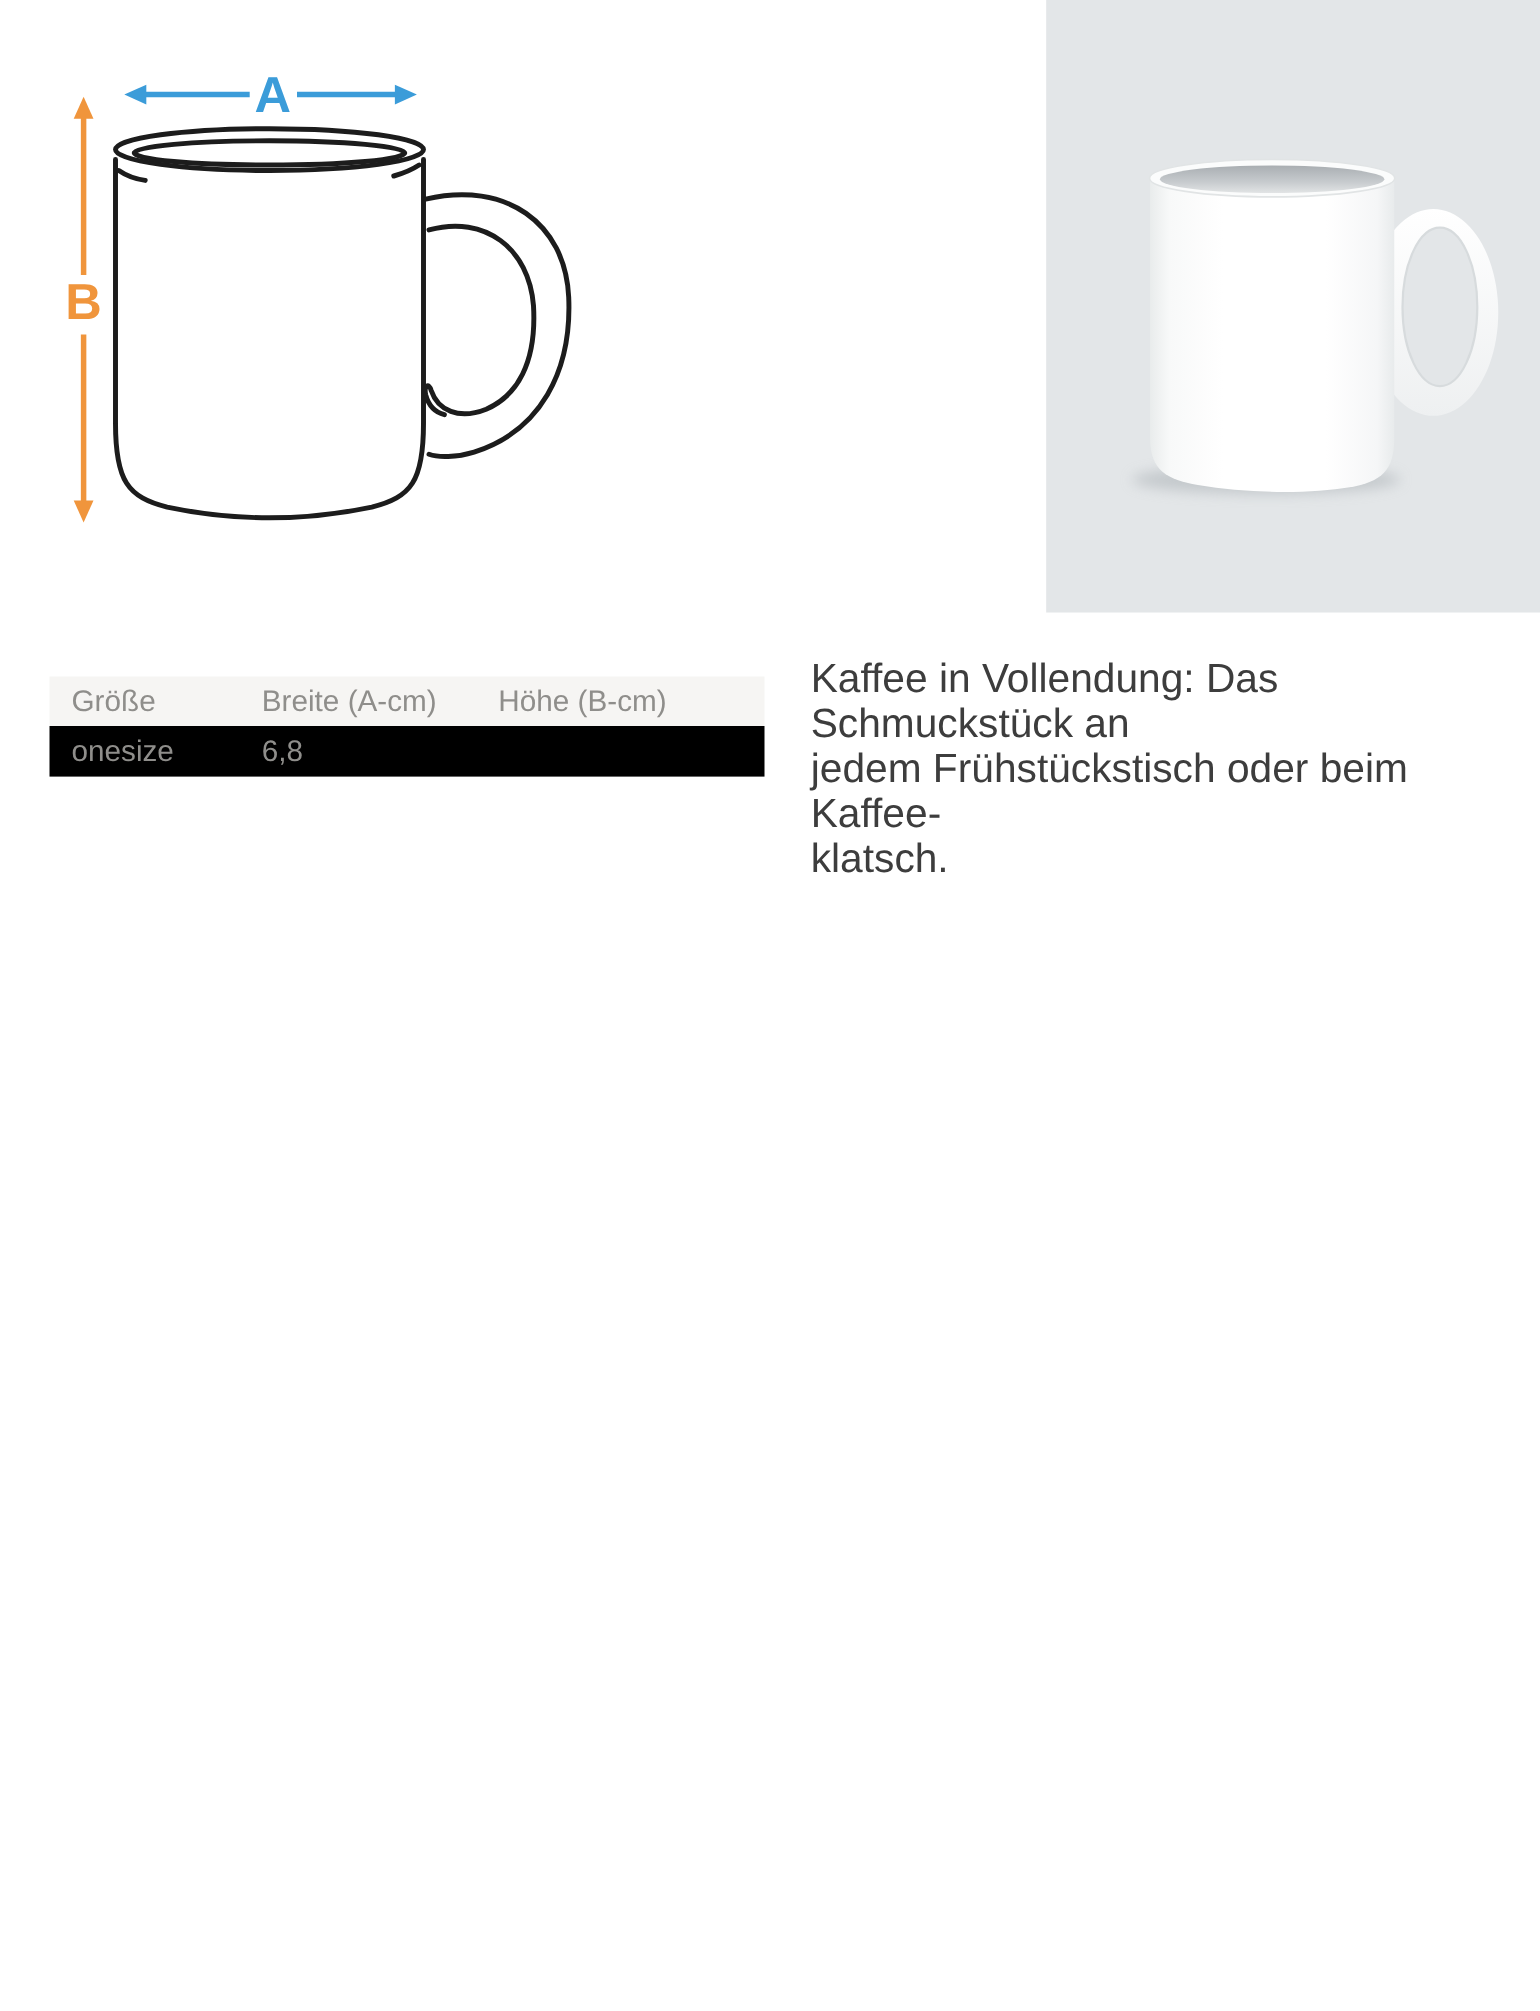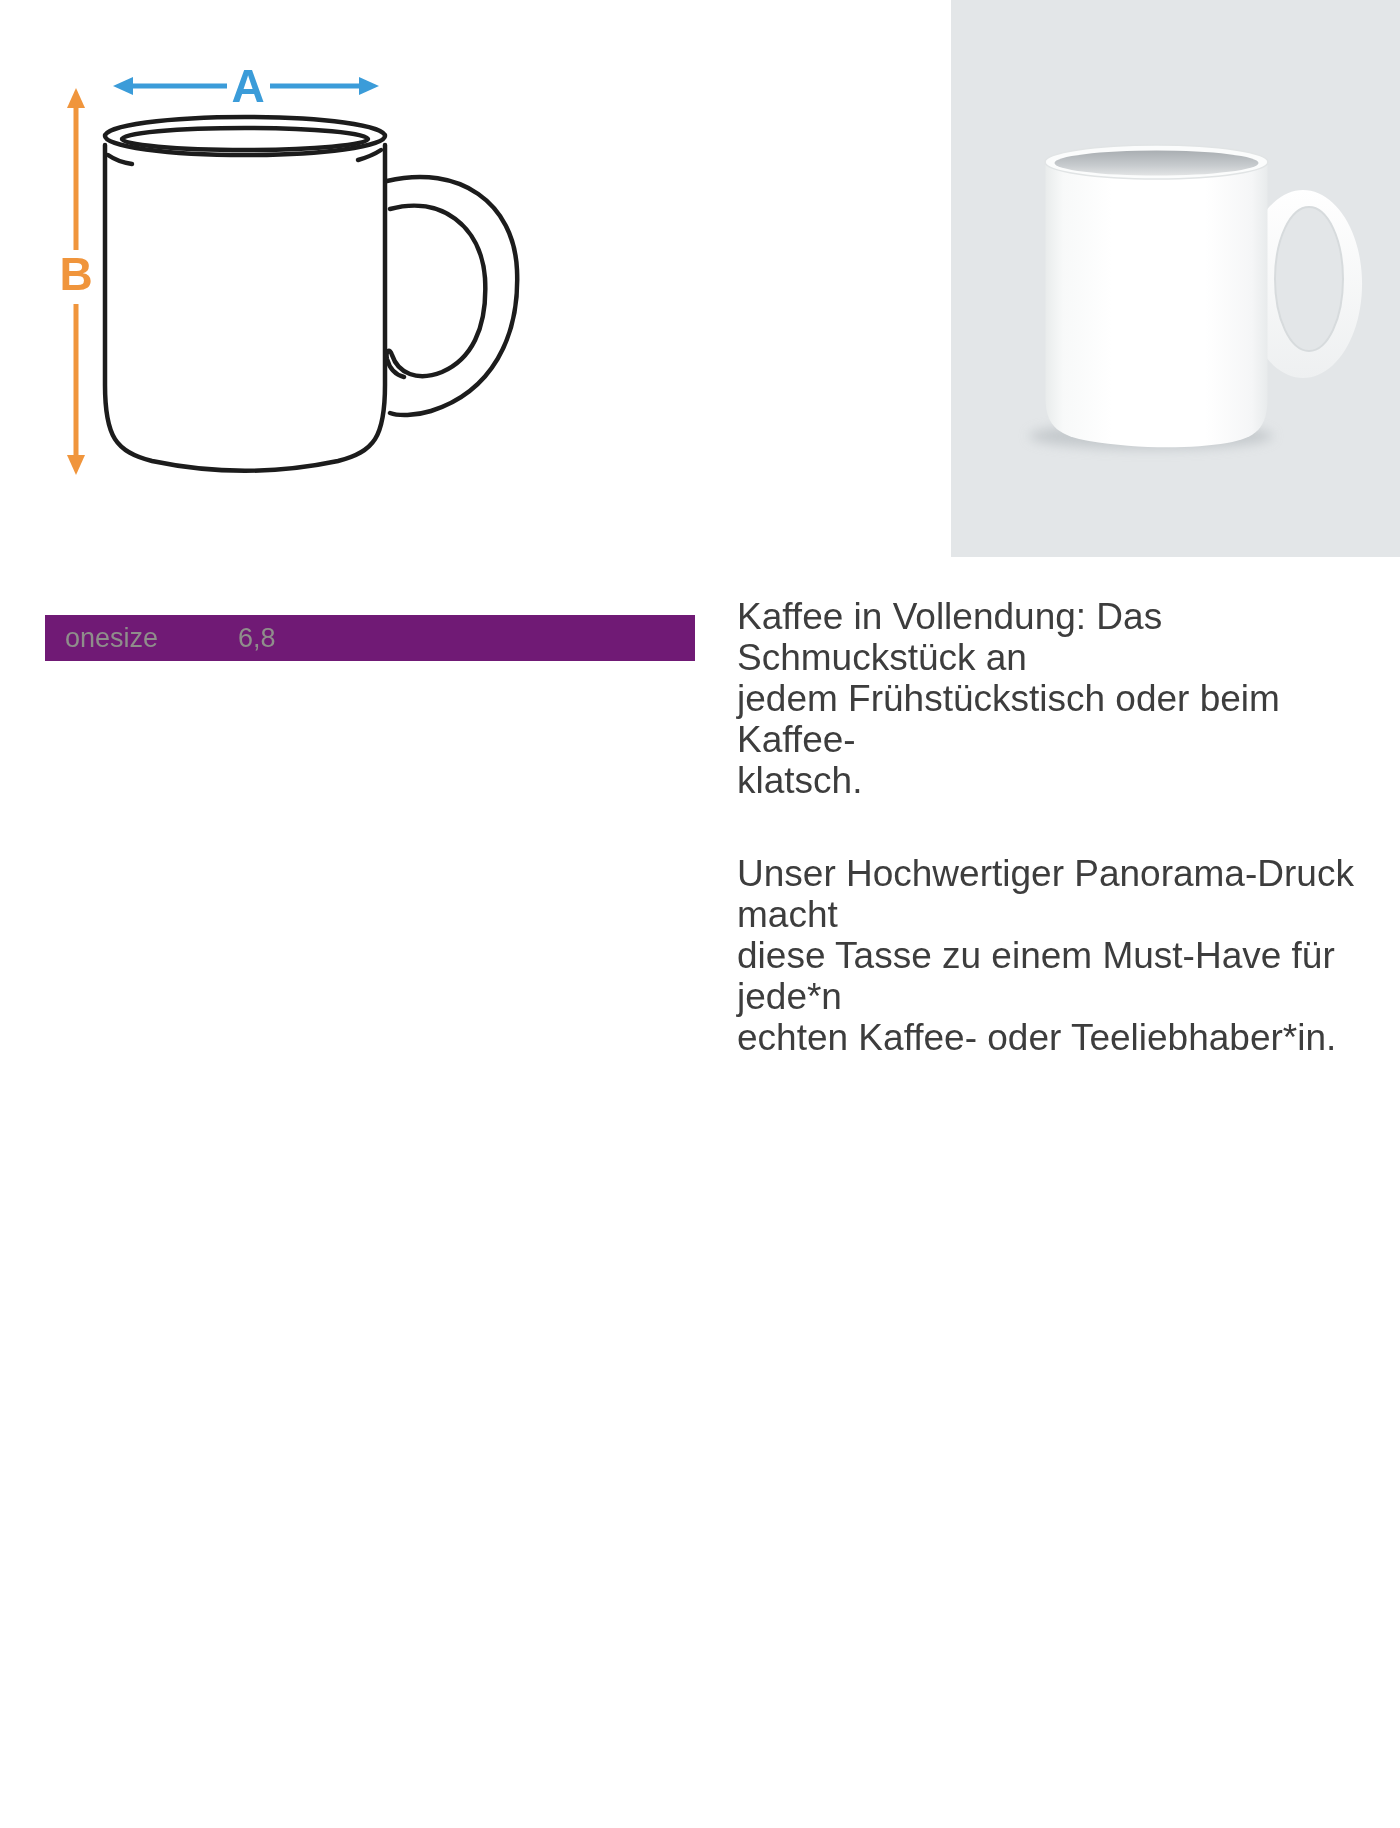--- a/index.html
+++ b/index.html
@@ -11,21 +11,21 @@
   .diagram-svg{position:absolute;left:0;top:0;}
   
   .photo-svg{position:absolute;left:951px;top:0;}
   
   .size-table{
     position:absolute;left:45px;top:615px;width:650px;
     font-size:27px;color:#8f8e8b;
   }
   .size-table .tr{display:grid;grid-template-columns:173px 215px 262px;}
   .size-table .tr.head{background:#f6f5f3;height:45px;line-height:45px;}
-  .size-table .tr.row{background:#701a75;height:46px;line-height:46px;}
+  .size-table .tr.row{background:#000000;height:46px;line-height:46px;}
   .size-table .cell{padding-left:20px;white-space:nowrap;overflow:hidden;}
   
   .description{
     position:absolute;left:737px;top:596px;width:645px;
     font-size:37px;line-height:41px;color:#3d3d3d;
   }
   .description p{margin:0;white-space:pre-line;}
   .description p.p1{margin-bottom:52px;}
   .description p.p2{margin-bottom:32px;}
 </style>
@@ -92,26 +92,28 @@
   <path fill-rule="evenodd" fill="url(#handleGrad)" d="M352,190 a59,94 0 1 0 0.1,0 Z M358,207 a34,72 0 1 0 0.1,0 Z"></path>
   <ellipse cx="358" cy="279" rx="34" ry="72" fill="none" stroke="#d7dbdd" stroke-width="2"></ellipse>
 
   <path d="M94.5,162 L94.5,398 C94.5,428 110,436 138,441 C185,449 240,449 276,443 C305,438 316.5,428 316.5,398 L316.5,162 Z" fill="url(#bodyGrad)"></path>
 
   <ellipse cx="205.5" cy="162" rx="111.5" ry="17" fill="#fbfcfc" stroke="#e1e4e5" stroke-width="1.5"></ellipse>
   <ellipse cx="205.5" cy="163" rx="102" ry="12.5" fill="url(#innerGrad)"></ellipse>
 </svg>
 
 <div class="size-table">
+  <div class="tr head">
+    <div class="cell">Größe</div>
+    <div class="cell">Breite (A-cm)</div>
+    <div class="cell">Höhe (B-cm)</div>
+  </div>
   <div class="tr row">
     <div class="cell">onesize</div>
     <div class="cell">6,8</div>
   </div>
 </div>
 
 <div class="description">
   <p class="p1">Kaffee in Vollendung: Das Schmuckstück an
 jedem Frühstückstisch oder beim Kaffee-
 klatsch.</p>
-  <p class="p2">Unser Hochwertiger Panorama-Druck macht
-diese Tasse zu einem Must-Have für jede*n
-echten Kaffee- oder Teeliebhaber*in.</p>
 </div>
 
 </body></html>

